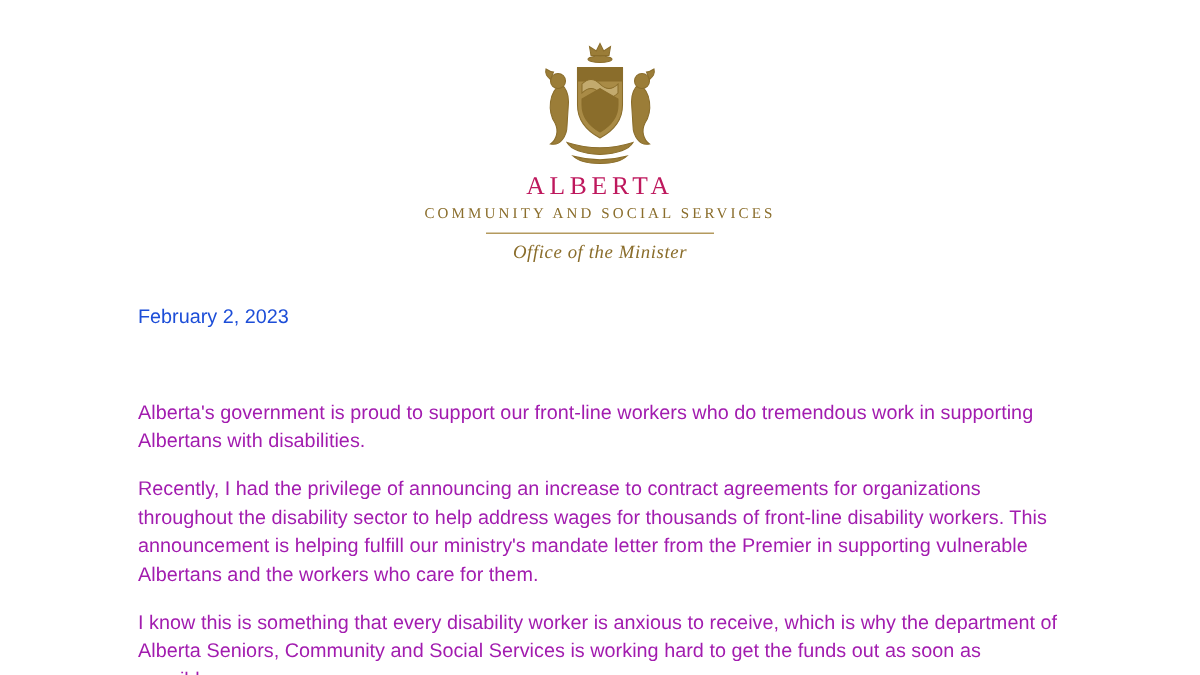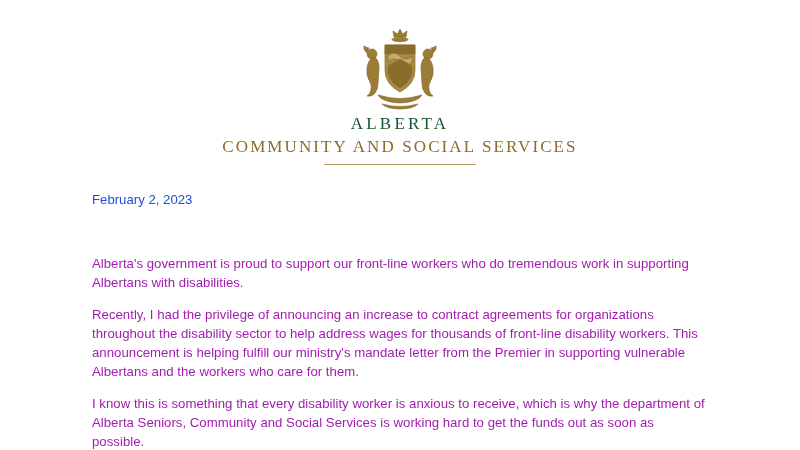--- a/index.html
+++ b/index.html
@@ -30,27 +30,27 @@
   .crest {
     width: 96px;
     height: 86px;
     margin: 0 auto;
     display: block;
   }
   .org-name {
     font-family: "Liberation Serif", serif;
     font-size: 17px;
     letter-spacing: 3.2px;
-    color: #14532d;
+    color: #be185d;
     margin-top: 2px;
     font-weight: 400;
   }
   .org-sub {
     font-family: "Liberation Serif", serif;
-    font-size: 17px;
+    font-size: 10px;
     letter-spacing: 2.1px;
     color: #8a6d2b;
     margin-top: 3px;
     font-weight: 400;
   }
   .rule {
     width: 152px;
     height: 1px;
     background: #b49a5e;
     margin: 7px auto 0 auto;
@@ -115,20 +115,21 @@
           <path d="M36 40 l12 -7 l12 7 v4 q0 11 -12 18 q-12 -7 -12 -18 z" fill="#8a6d2b"></path>
 
           <path d="M26 69 q22 7 44 0 q-4 7 -22 8 q-18 -1 -22 -8 z"></path>
           <path d="M30 78 q18 5 36 0 q-5 5 -18 5 q-13 0 -18 -5 z"></path>
         </g>
       </svg>
     </div>
     <div class="org-name">ALBERTA</div>
     <div class="org-sub">COMMUNITY AND SOCIAL SERVICES</div>
     <hr class="rule">
+    <div class="org-office">Office of the Minister</div>
   </div>
 
   <div class="letter-body">
     <div class="letter-date">February 2, 2023</div>
     <div class="letter-paras">
       <p>Alberta's government is proud to support our front-line workers who do tremendous work in supporting Albertans with disabilities.</p>
       <p>Recently, I had the privilege of announcing an increase to contract agreements for organizations throughout the disability sector to help address wages for thousands of front-line disability workers. This announcement is helping fulfill our ministry's mandate letter from the Premier in supporting vulnerable Albertans and the workers who care for them.</p>
       <p>I know this is something that every disability worker is anxious to receive, which is why the department of Alberta Seniors, Community and Social Services is working hard to get the funds out as soon as possible.</p>
     </div>
   </div>

